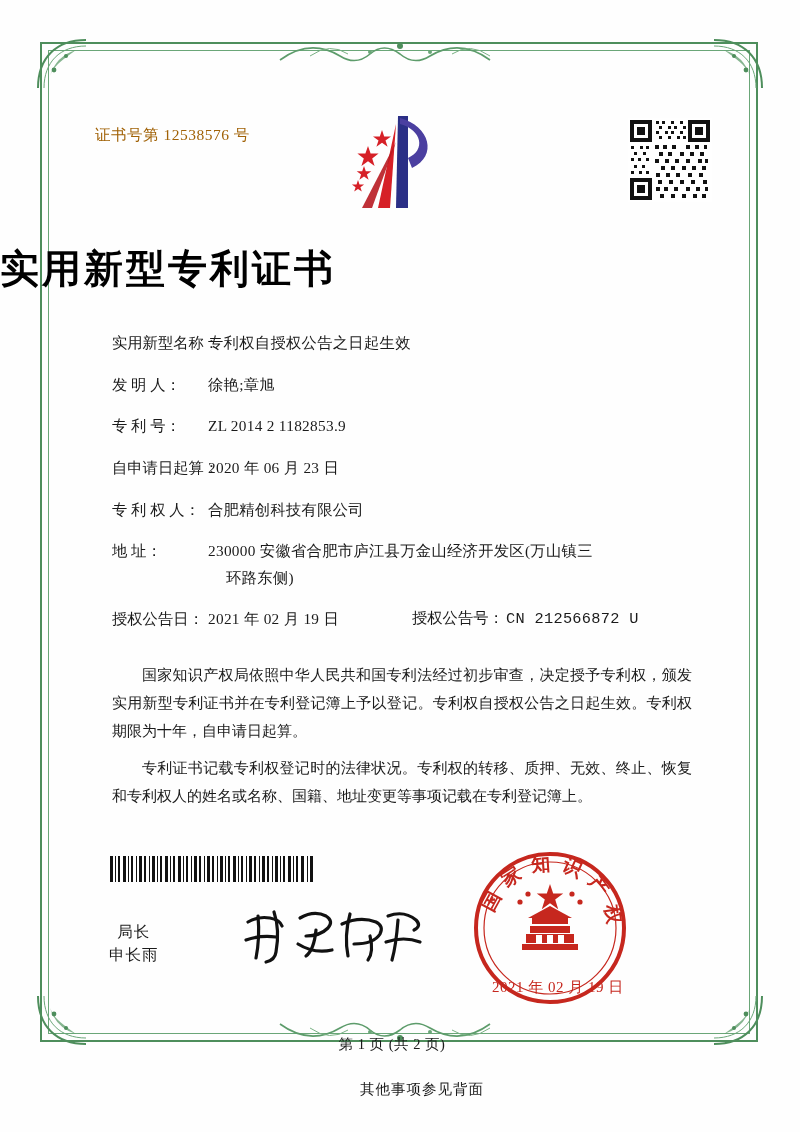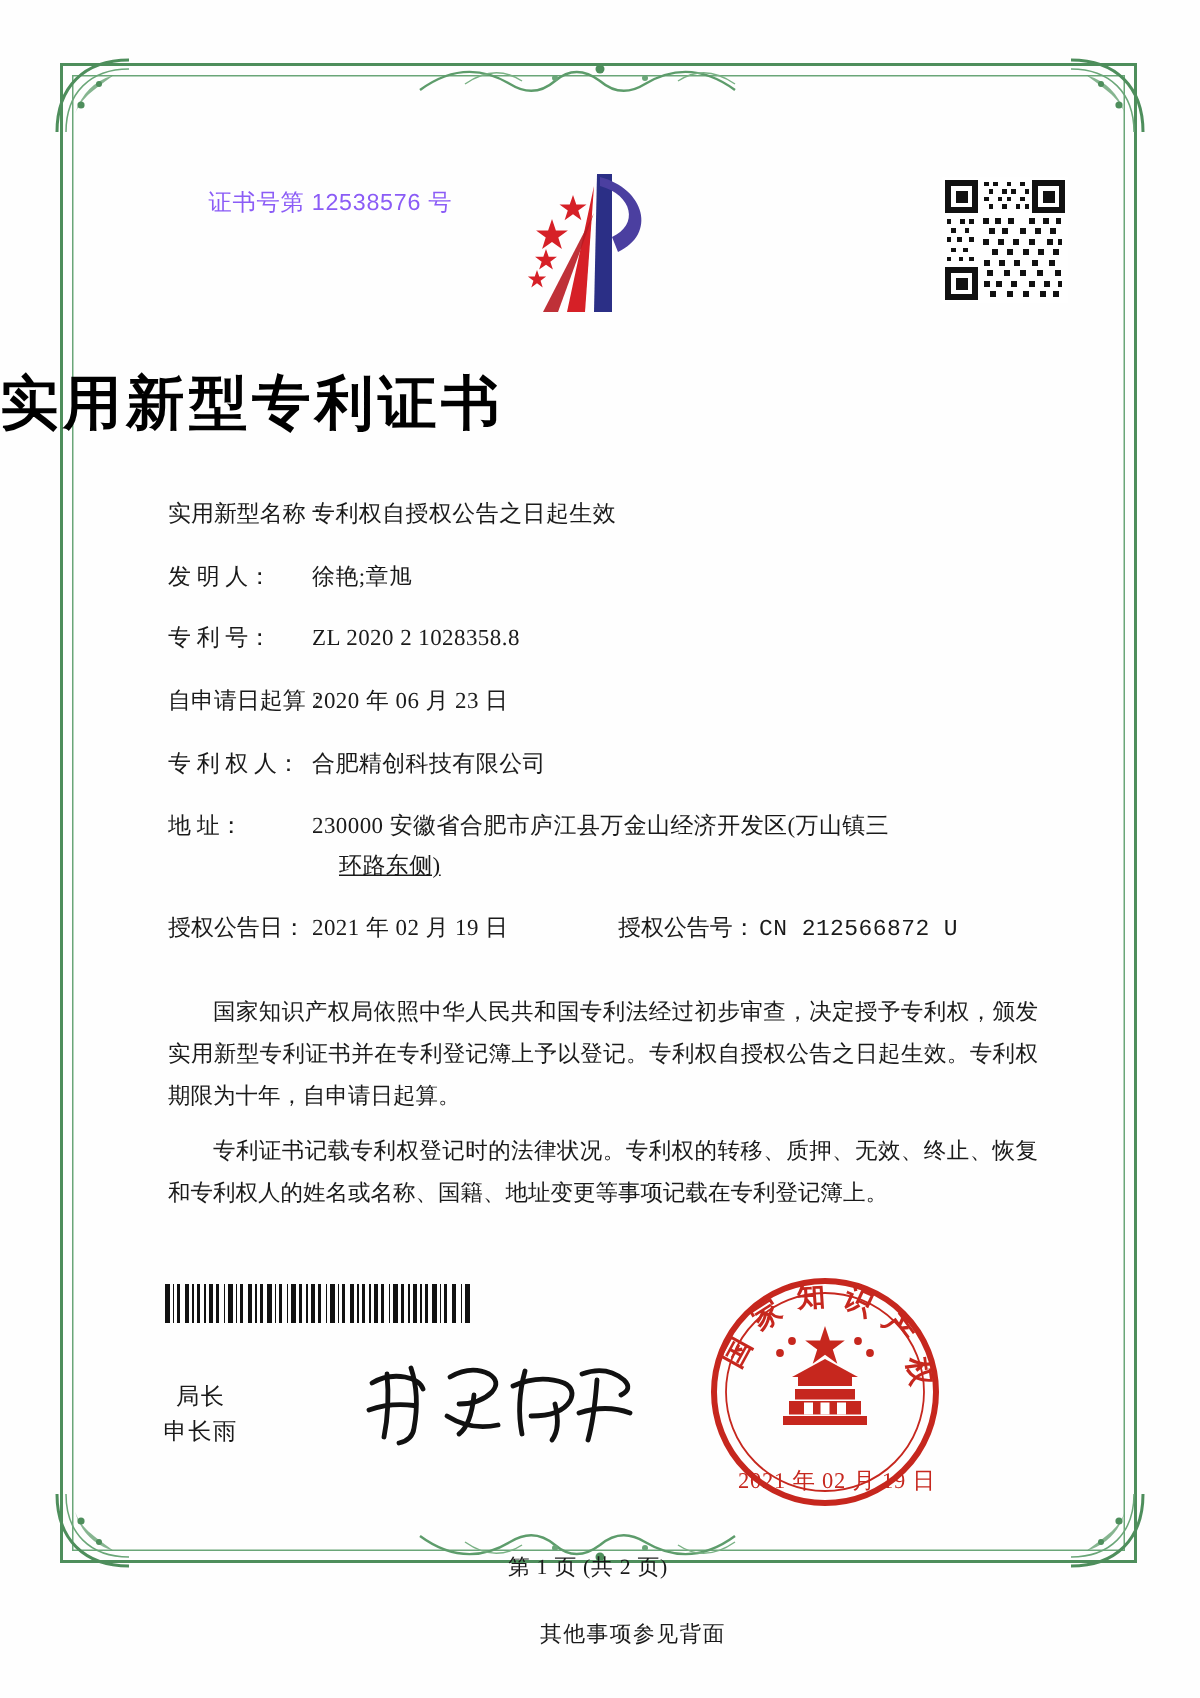--- a/index.html
+++ b/index.html
@@ -59,23 +59,22 @@
   .orn-top { left: 270px; top: 34px; }
   .orn-bottom { left: 270px; bottom: 82px; transform: scaleY(-1); }
 
   
   .cert-no {
     position: absolute;
     left: 95px;
     top: 125px;
     font-size: 15.5px;
     letter-spacing: 0.5px;
-    color: #8b5cf6;
-    font-family: Liberation Sans, sans-serif;
-    margin-left: 44px;
+    color: #a16207;
+    font-family: Liberation Serif, serif;
   }
   .logo {
     position: absolute;
     left: 338px;
     top: 112px;
     width: 122px;
     height: 105px;
   }
   .qr {
     position: absolute;
@@ -120,21 +119,20 @@
     letter-spacing: 0px;
   }
   .field-value {
     flex: 1;
     letter-spacing: 0.3px;
   }
   .field-value .sub-line {
     display: block;
     margin-top: 6px;
     margin-left: 18px;
-    text-decoration: underline;
   }
   .row-inline {
     display: flex;
     align-items: flex-start;
     margin-bottom: 20px;
   }
   .inline-left { flex: 0 0 300px; display: flex; }
   .inline-right { display: flex; font-family: Liberation Mono, monospace; }
   .inline-right .field-label { width: 94px; flex: 0 0 94px; }
 
@@ -401,21 +399,21 @@
       <div class="field-value">专利权自授权公告之日起生效</div>
     </div>
 
     <div class="field-row">
       <div class="field-label">发 明 人：</div>
       <div class="field-value">徐艳;章旭</div>
     </div>
 
     <div class="field-row">
       <div class="field-label">专 利 号：</div>
-      <div class="field-value">ZL 2020 2 1028358.8</div>
+      <div class="field-value">ZL 2014 2 1182853.9</div>
     </div>
 
     <div class="field-row">
       <div class="field-label">自申请日起算：</div>
       <div class="field-value">2020 年 06 月 23 日</div>
     </div>
 
     <div class="field-row">
       <div class="field-label">专 利 权 人：</div>
       <div class="field-value">合肥精创科技有限公司</div>

